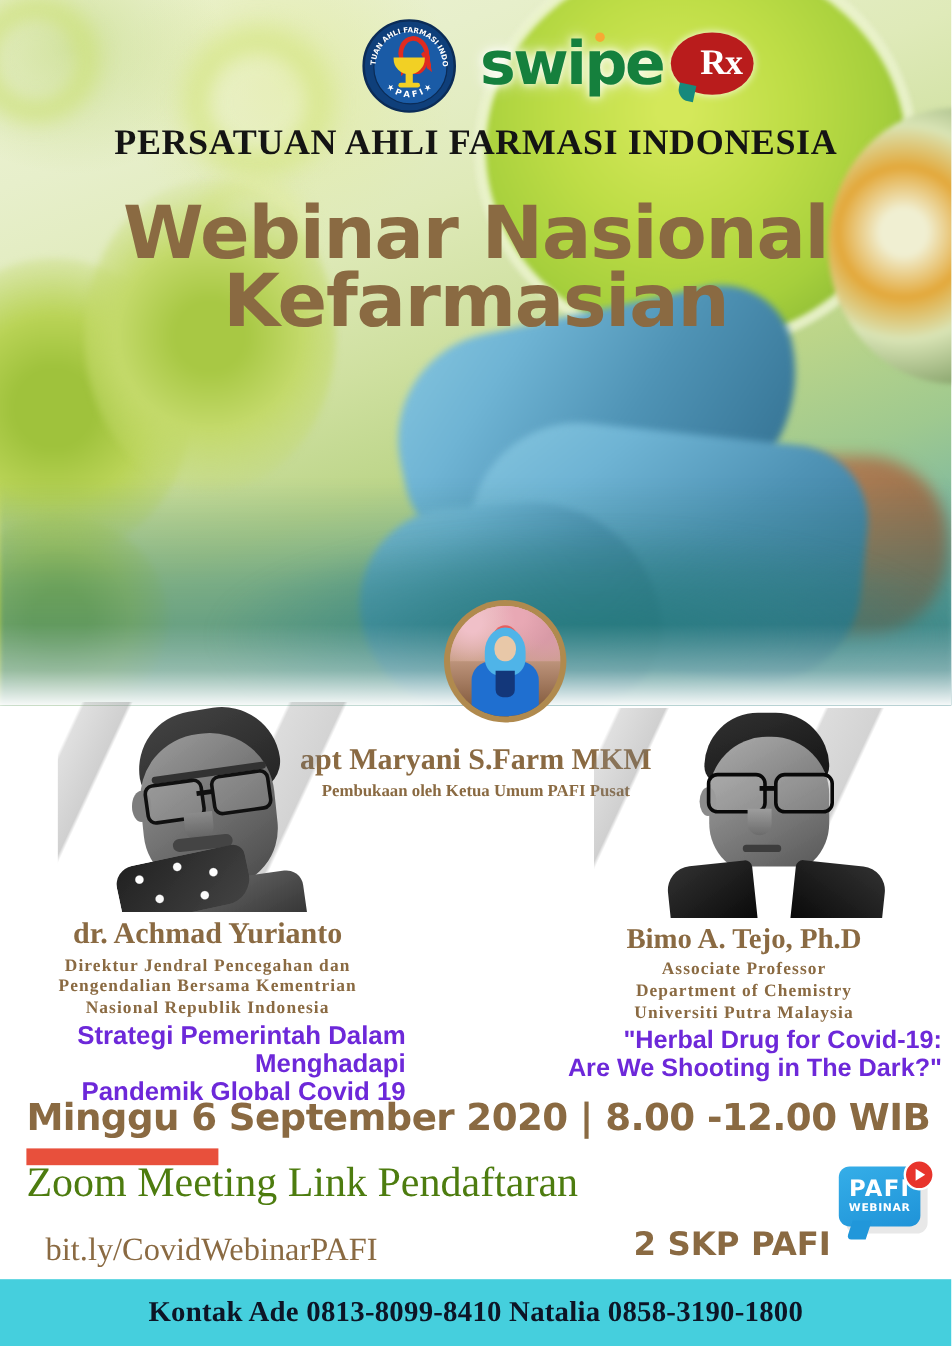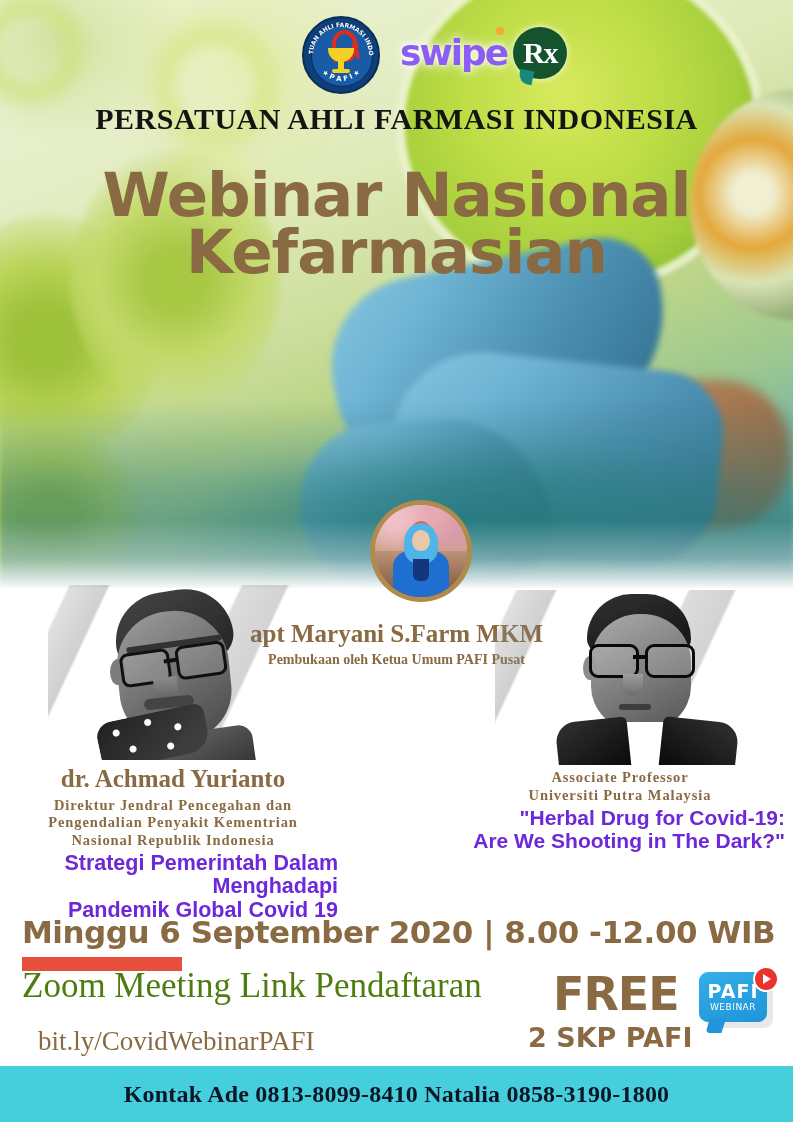--- a/index.html
+++ b/index.html
@@ -109,31 +109,32 @@
     border:4px solid #e02b1f;border-radius:50% 50% 0 0;border-bottom-color:transparent;
     transform:rotate(-8deg);
   }
   .snake2{
     position:absolute;left:33px;top:22px;width:13px;height:16px;
     border:3.5px solid #e02b1f;border-radius:50%;border-left-color:transparent;border-top-color:transparent;
   }
 
   .swipe-logo{position:absolute;left:400px;top:16px;height:58px;display:flex;align-items:center;gap:6px;}
   .swipe-word{
-    position:relative;font-family:"DejaVu Sans",sans-serif;font-weight:bold;font-size:36px;
-    color:#8b5cf6;letter-spacing:-2px;line-height:1;
+    position:relative;font-family:"DejaVu Sans",sans-serif;font-weight:bold;font-size:50px;
+    color:#15803d;letter-spacing:-2px;line-height:1;
     text-shadow:0 0 7px rgba(255,255,255,.95),0 0 14px rgba(255,255,255,.8);
   }
   .swipe-dot{
     position:absolute;left:96px;top:3px;width:8px;height:8px;border-radius:50%;background:#f7a934;
   }
   .rx-bubble{
     position:relative;width:54px;height:52px;border-radius:50%;
-    background:#14532d;display:flex;align-items:center;justify-content:center;
+    background:#b91c1c;display:flex;align-items:center;justify-content:center;
     box-shadow:0 0 7px rgba(255,255,255,.9);
+    padding-left:15px;
   }
   .rx-bubble:after{
     content:"";position:absolute;left:6px;bottom:-5px;width:14px;height:14px;background:#17897c;
     border-radius:0 0 0 10px;transform:rotate(12deg);
   }
   .rx-text{
     position:relative;z-index:2;color:#fff;font-family:"Liberation Serif",serif;
     font-size:30px;font-weight:bold;line-height:1;letter-spacing:-1px;
   }
 
@@ -286,21 +287,21 @@
   .lb-box{
     position:absolute;left:0;top:0;width:68px;height:50px;border-radius:9px;
     background:linear-gradient(160deg,#35aee8,#1f93d8);
     display:flex;flex-direction:column;align-items:center;justify-content:center;
   }
   .lb-box:after{
     content:"";position:absolute;left:9px;bottom:-11px;width:16px;height:16px;
     background:#2197da;border-radius:0 0 0 4px;transform:skewX(-18deg);
   }
   .lb-live{color:#fff;font-family:"DejaVu Sans",sans-serif;font-weight:bold;font-size:19px;line-height:1;letter-spacing:1px;}
-  .lb-web{color:#fff;font-family:"DejaVu Sans",sans-serif;font-weight:normal;font-size:9px;line-height:1;letter-spacing:.5px;margin-top:2px;}
+  .lb-web{color:#fff;font-family:"DejaVu Sans",sans-serif;font-weight:bold;font-size:9px;line-height:1;letter-spacing:.5px;margin-top:2px;}
   .lb-play{
     position:absolute;right:-2px;top:-6px;width:26px;height:26px;border-radius:50%;
     background:#e8342c;display:flex;align-items:center;justify-content:center;
     border:2px solid #fff;box-sizing:border-box;
   }
   .lb-play i{
     display:block;width:0;height:0;border-left:8px solid #fff;
     border-top:5px solid transparent;border-bottom:5px solid transparent;margin-left:2px;
   }
 
@@ -411,21 +412,21 @@
         <div class="f-nose"></div>
         <div class="f-mous"></div>
         <div class="f-mouth"></div>
         <div class="f-shoulder"></div>
         <div class="f-batik"></div>
       </div>
     </div>
     <div class="sp-name">dr. Achmad Yurianto</div>
     <div class="sp-title">
       <div>Direktur Jendral Pencegahan dan</div>
-      <div>Pengendalian Penyakit Kementrian</div>
+      <div>Pengendalian Bersama Kementrian</div>
       <div>Nasional Republik Indonesia</div>
     </div>
     <div class="sp-topic">
       <div>Strategi Pemerintah Dalam Menghadapi</div>
       <div>Pandemik Global Covid  19</div>
     </div>
   </div>
 
   <div class="speaker sp-right">
     <div class="portrait">
@@ -439,35 +440,36 @@
             <b></b>
             <i class="r"></i>
         </div>
         <div class="r-nose"></div>
         <div class="r-mouth"></div>
         <div class="r-shirt"></div>
         <div class="r-suitL"></div>
         <div class="r-suitR"></div>
       </div>
     </div>
+    <div class="sp-name">Bimo A. Tejo, Ph.D</div>
     <div class="sp-title">
       <div>Associate Professor</div>
+      <div>Department of Chemistry</div>
       <div>Universiti Putra Malaysia</div>
     </div>
     <div class="sp-topic">
       <div>"Herbal Drug for Covid-19:</div>
       <div>Are We Shooting in The Dark?"</div>
     </div>
   </div>
 
   <div class="date-line">Minggu  6 September  2020 | 8.00 -12.00 WIB</div>
   <div class="red-bar"></div>
   <div class="zoom-line">Zoom Meeting  Link  Pendaftaran</div>
   <div class="bitly">bit.ly/CovidWebinarPAFI</div>
-  <div class="free-word">FREE</div>
   <div class="skp-word">2 SKP PAFI</div>
 
   <div class="live-badge">
     <div class="lb-shadow"></div>
     <div class="lb-box">
       <div class="lb-live">PAFI</div>
       <div class="lb-web">WEBINAR</div>
     </div>
     <div class="lb-play">
         <i></i>

